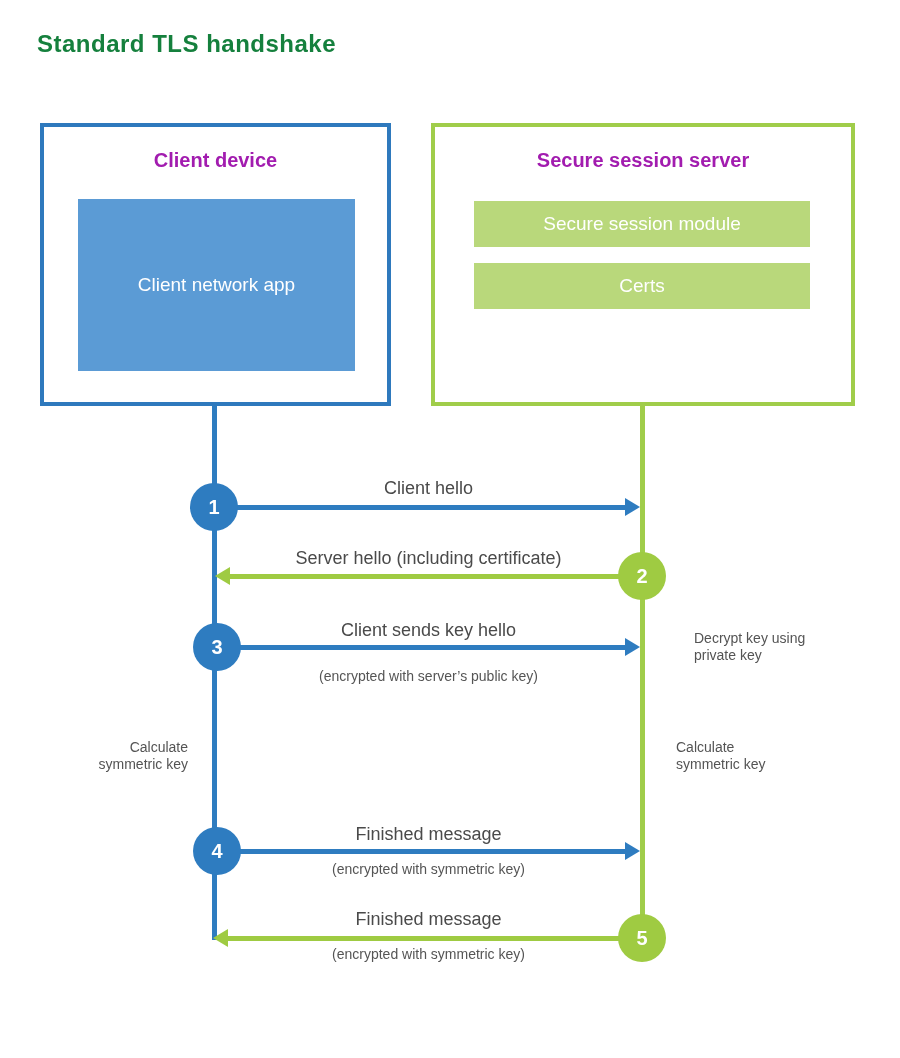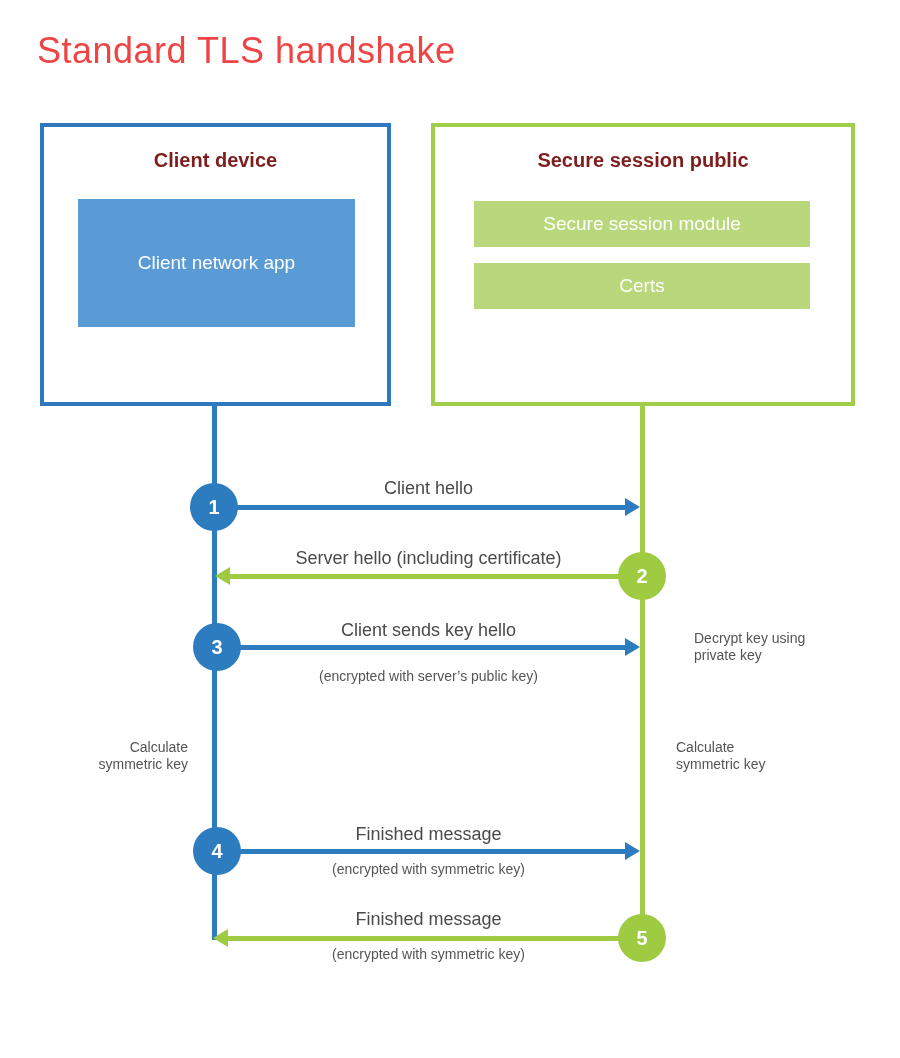--- a/index.html
+++ b/index.html
@@ -8,48 +8,48 @@
     position: relative;
     width: 900px;
     height: 1058px;
     background: #ffffff;
     font-family: "Liberation Sans", "DejaVu Sans", sans-serif;
     overflow: hidden;
   }
   .page-title {
     position: absolute;
     left: 37px; top: 30px;
-    font-size: 36px;
-    font-weight: 400;
-    color: #ef4444;
+    font-size: 24px;
+    font-weight: 700;
+    color: #15803d;
     letter-spacing: 0.5px;
   }
 
   
   .actor-box {
     position: absolute;
     top: 123px;
     height: 283px;
     background: #ffffff;
   }
   .client-box { left: 40px; width: 351px; border: 4px solid #2e79bd; }
   .server-box { left: 431px; width: 424px; border: 4px solid #a0cd4a; }
   .actor-title {
     position: absolute;
     top: 22px; left: 0;
     width: 100%;
     text-align: center;
     font-size: 20px;
     font-weight: bold;
-    color: #7f1d1d;
+    color: #a21caf;
   }
   .client-app {
     position: absolute;
     left: 78px; top: 199px;
-    width: 277px; height: 128px;
+    width: 277px; height: 172px;
     background: #5b9bd5;
     display: flex; align-items: center; justify-content: center;
     color: #ffffff;
     font-size: 19px;
     line-height: 1.5;
     text-align: center;
   }
   .client-app span { display: inline-block; max-width: 165px; }
   .server-bar {
     position: absolute;
@@ -151,21 +151,21 @@
   <div class="page-title">Standard TLS handshake</div>
 
   <div class="actor-box client-box">
     <div class="actor-title">Client device</div>
   </div>
   <div class="client-app">
     <span>Client network app</span>
   </div>
 
   <div class="actor-box server-box">
-    <div class="actor-title">Secure session public</div>
+    <div class="actor-title">Secure session server</div>
   </div>
   <div class="server-bar bar-1">Secure session module</div>
   <div class="server-bar bar-2">Certs</div>
 
   <div class="lifeline blue"></div>
   <div class="lifeline green"></div>
 
   <div class="shaft blue shaft-1"></div>
   <div class="head right head-1"></div>
   <div class="msg-label label-1">Client hello</div>

